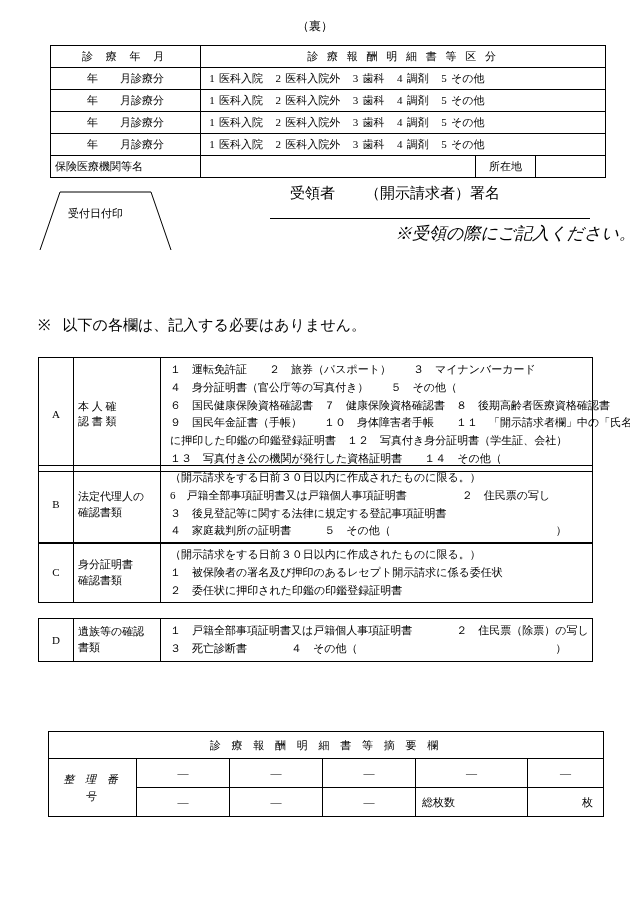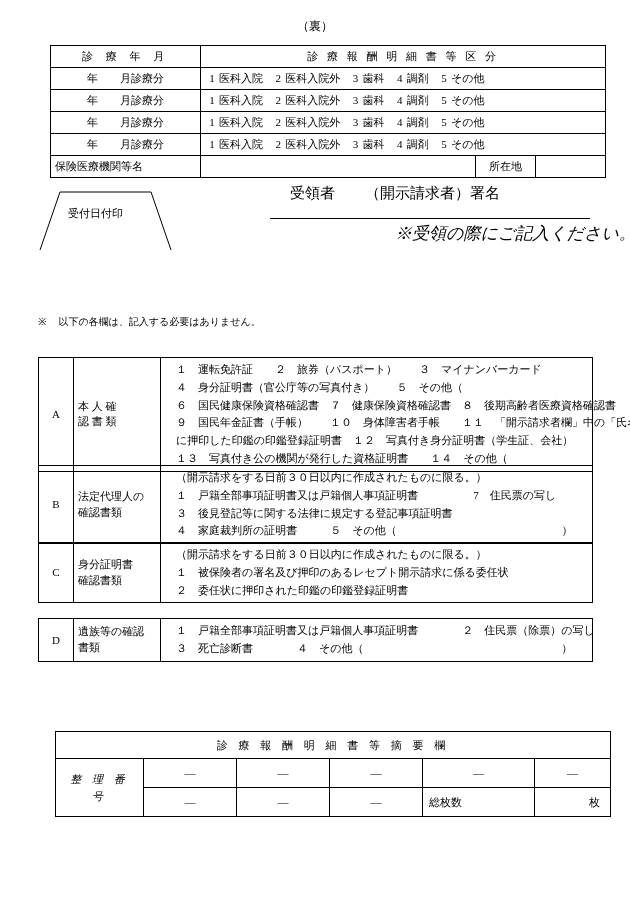--- a/index.html
+++ b/index.html
@@ -95,21 +95,21 @@
     font-size: 17px;
     white-space: nowrap;
     font-style: italic;
   }
 
   
   #notice {
     position: absolute;
     top: 314px;
     left: 38px;
-    font-size: 10px;
+    font-size: 15px;
   }
   #notice .mk { letter-spacing: 2px; margin-right: 10px; }
 
   
   .doc-table {
     position: absolute;
     left: 38px;
     width: 555px;
   }
   .doc-table td.key {
@@ -120,34 +120,34 @@
   .doc-table td.kname {
     width: 78px;
     text-align: left;
     vertical-align: middle;
     line-height: 1.45;
     margin-left: 16px;
   }
   .doc-table td.body {
     text-align: left;
     line-height: 1.62;
-    padding: 3px 15px;
+    padding: 3px 9px;
   }
   .doc-table td.body .ln { white-space: nowrap; }
 
   #table-a { top: 357px; }
   #table-b { top: 465px; }
   #table-c { top: 542px; }
   #table-d { top: 618px; }
 
   
   #summary-table {
     position: absolute;
     top: 731px;
-    left: 55px;
+    left: 48px;
     width: 555px;
   }
   #summary-table td { height: 24px; }
   #summary-table td.title {
     letter-spacing: 4px;
     text-align: center;
     height: 22px;
   }
   #summary-table td.seiri {
     text-align: center;
@@ -271,21 +271,21 @@
   <table class="grid doc-table" id="table-b">
     <tbody>
       <tr>
         <td class="key">B</td>
         <td class="kname">
           <div>法定代理人の</div>
           <div>確認書類</div>
         </td>
         <td class="body">
           <div class="ln">（開示請求をする日前３０日以内に作成されたものに限る。）</div>
-          <div class="ln">１　戸籍全部事項証明書又は戸籍個人事項証明書　　　　　7　住民票の写し</div>
+          <div class="ln">6　戸籍全部事項証明書又は戸籍個人事項証明書　　　　　２　住民票の写し</div>
           <div class="ln">３　後見登記等に関する法律に規定する登記事項証明書</div>
           <div class="ln">４　家庭裁判所の証明書　　　５　その他（　　　　　　　　　　　　　　　）</div>
         </td>
       </tr>
     </tbody>
   </table>
 
   <table class="grid doc-table" id="table-c">
     <tbody>
       <tr>

